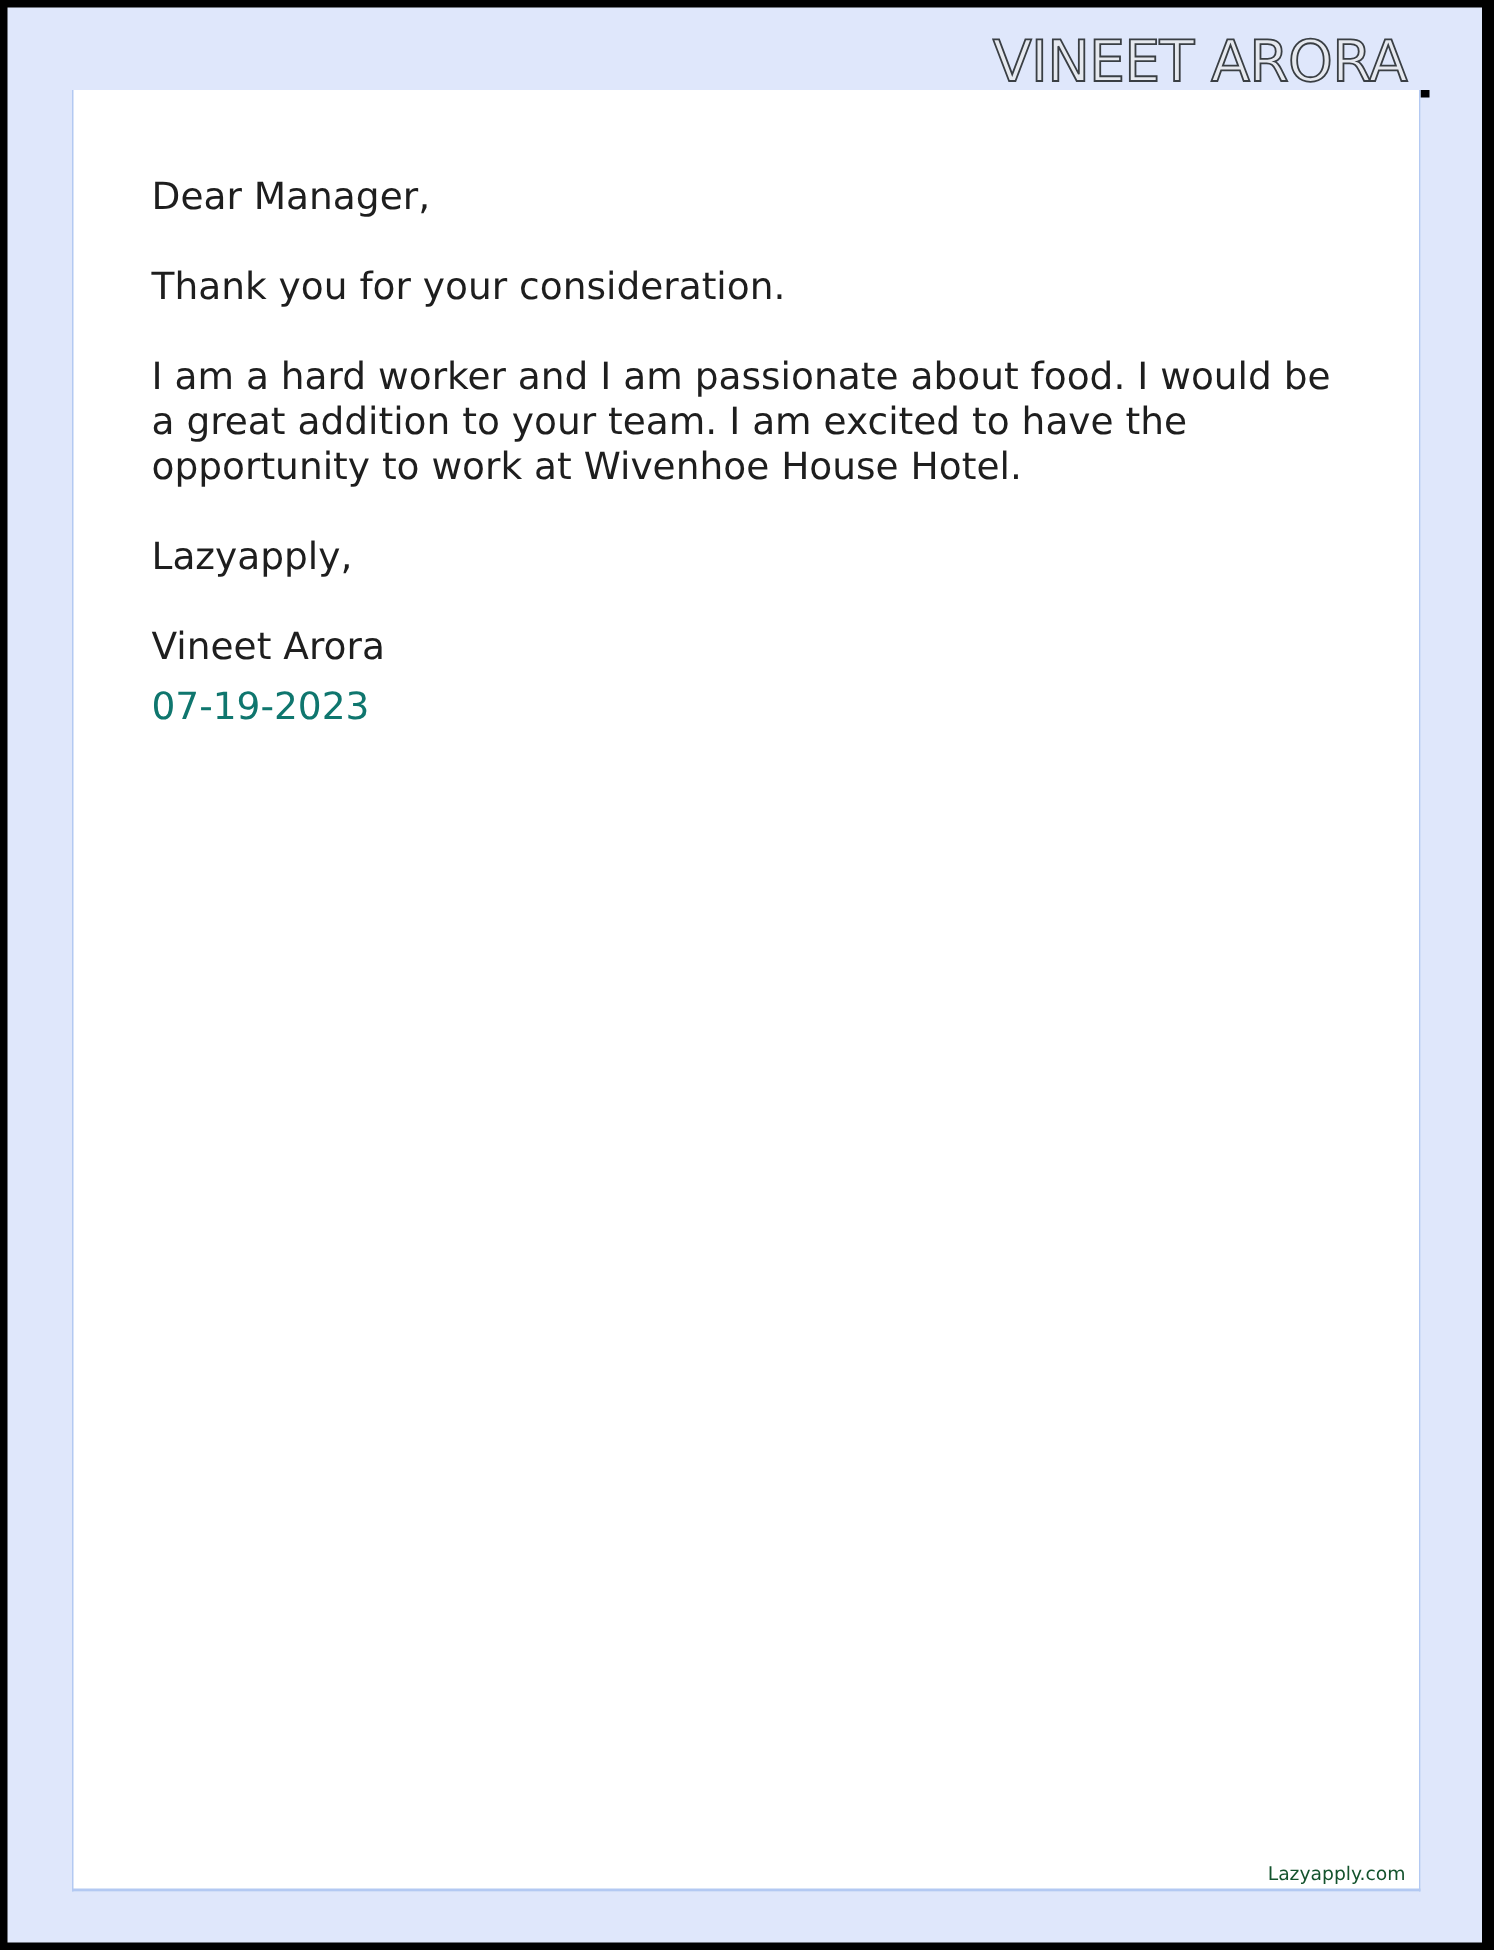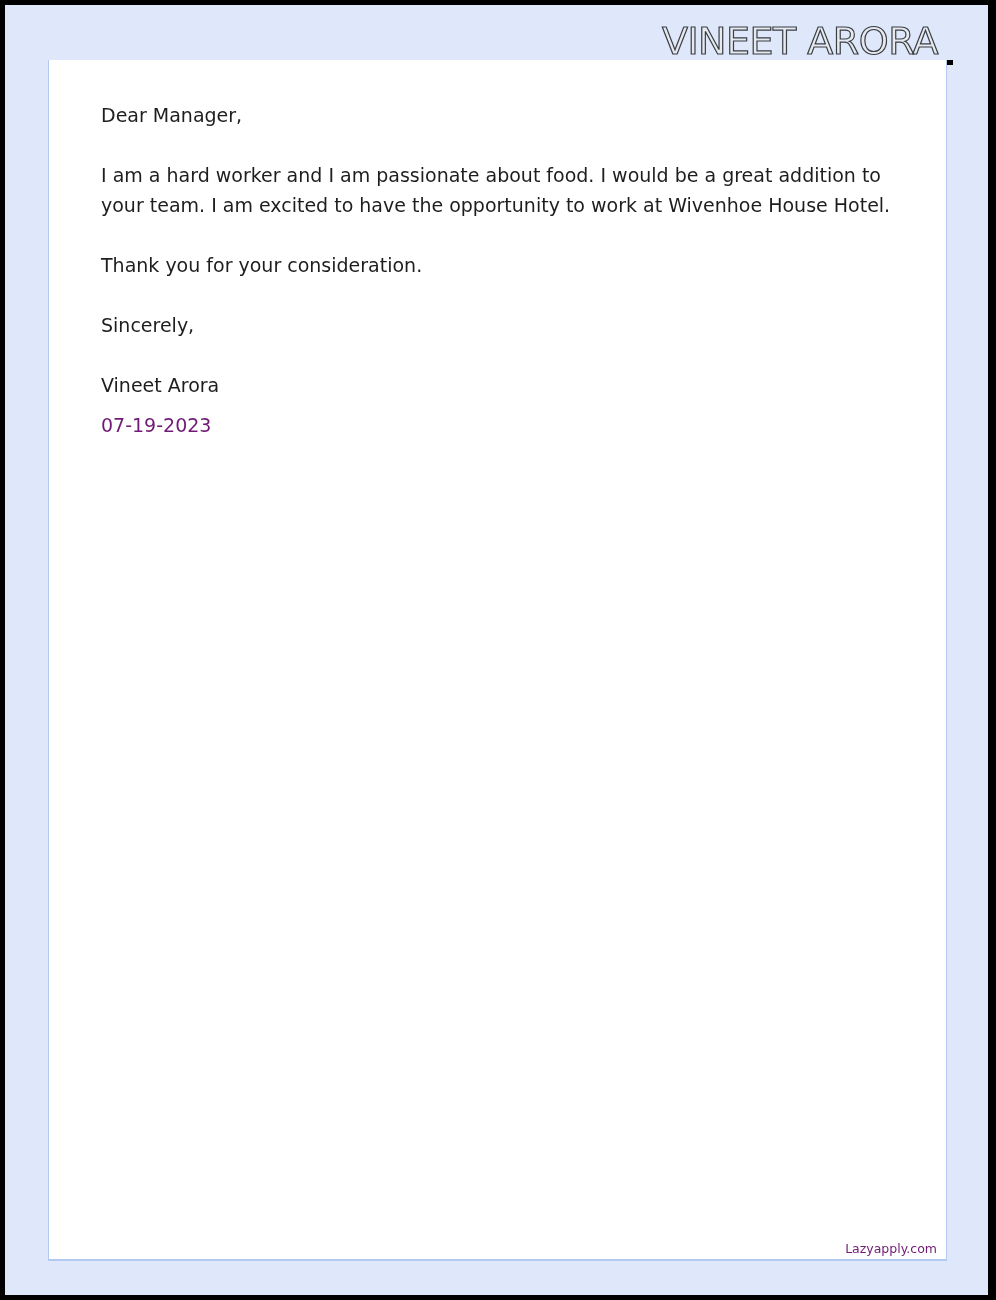--- a/index.html
+++ b/index.html
@@ -21,42 +21,42 @@
       text-transform: none;
     }
     .topbar {
       position: absolute; left: 48px; top: 55px; width: 900px; height: 5px; background: #000;
     }
     .paper {
       position: absolute; left: 48px; top: 60px; width: 897px; height: 1199px;
       background: #fff; border: 1px solid #b3c9f2; border-top: none; border-bottom-width: 2px;
     }
     .body {
-      position: absolute; left: 52px; top: 40px; width: 800px;
-      font-size: 19px; line-height: 30px; color: #1e1e1e;
+      position: absolute; left: 52px; top: 56px; width: 800px;
+      font-size: 25px; line-height: 30px; color: #1e1e1e;
     }
     .body p { margin: 0 0 30px 0; }
     .body p.sig { margin-bottom: 10px; }
-    .date { color: #701a75; }
+    .date { color: #0f766e; }
     .footer {
       position: absolute; right: 9px; bottom: 3px;
-      font-size: 12.5px; color: #701a75;
+      font-size: 12.5px; color: #14532d;
     }
   </style>
 </head>
 <body>
 
 <div class="frame">
   <div class="title">VINEET ARORA</div>
   <div class="topbar"></div>
 </div>
 
 <div class="paper">
   <div class="body">
     <p>Dear Manager,</p>
+    <p>Thank you for your consideration.</p>
     <p>I am a hard worker and I am passionate about food. I would be a great addition to your team. I am excited to have the opportunity to work at Wivenhoe House Hotel.</p>
-    <p>Thank you for your consideration.</p>
-    <p>Sincerely,</p>
+    <p>Lazyapply,</p>
     <p class="sig">Vineet Arora</p>
     <p class="date">07-19-2023</p>
   </div>
   <div class="footer">Lazyapply.com</div>
 </div>
 
 </body></html>

